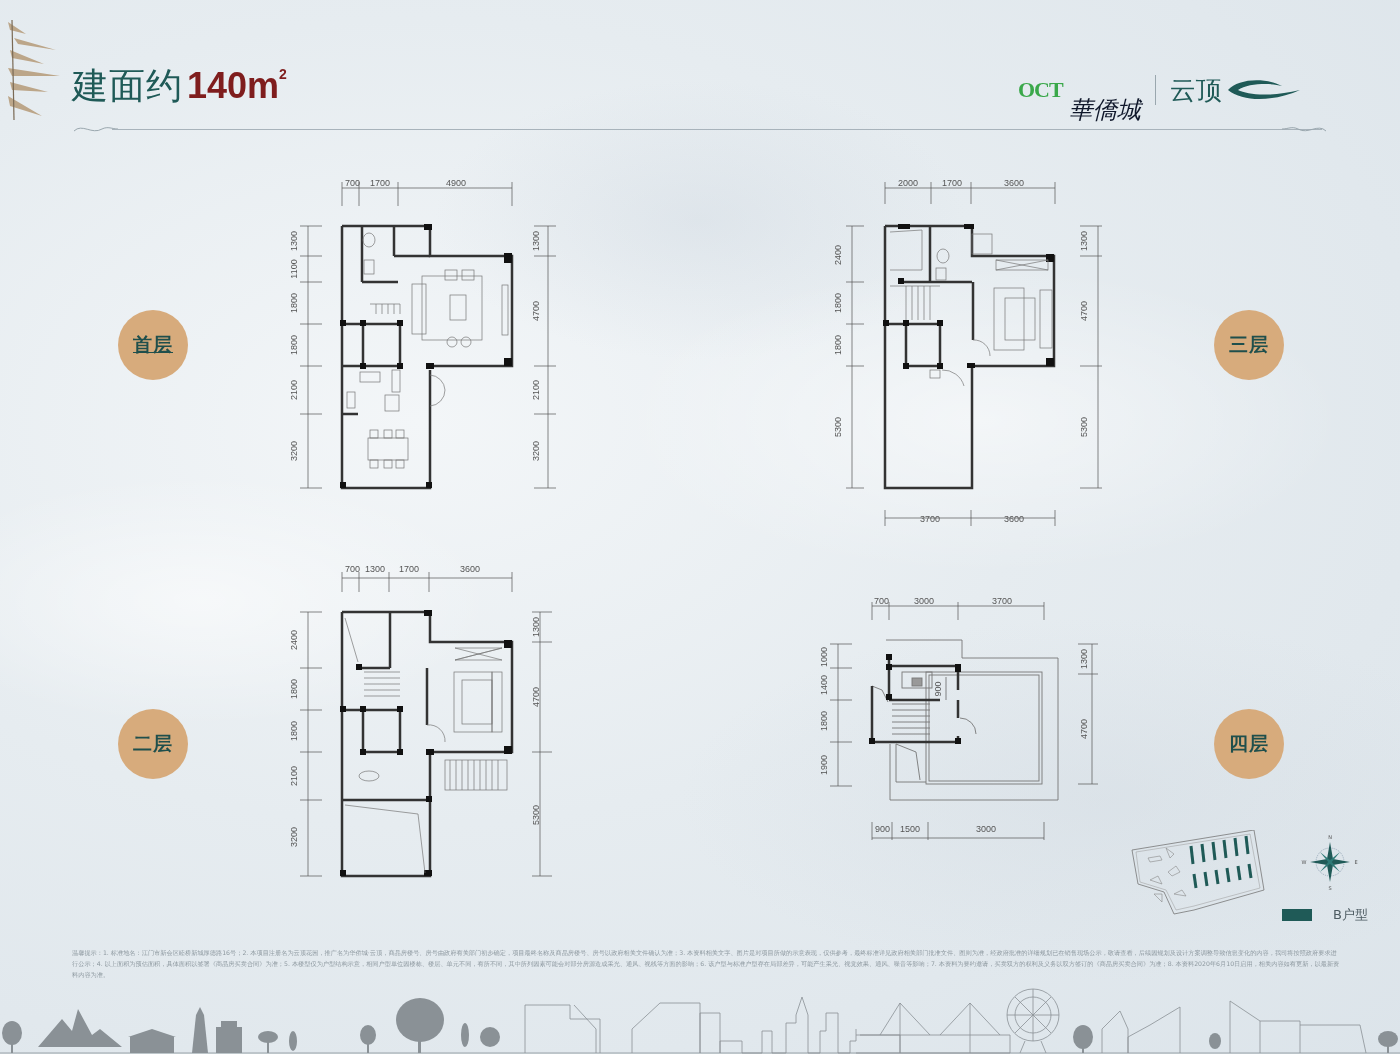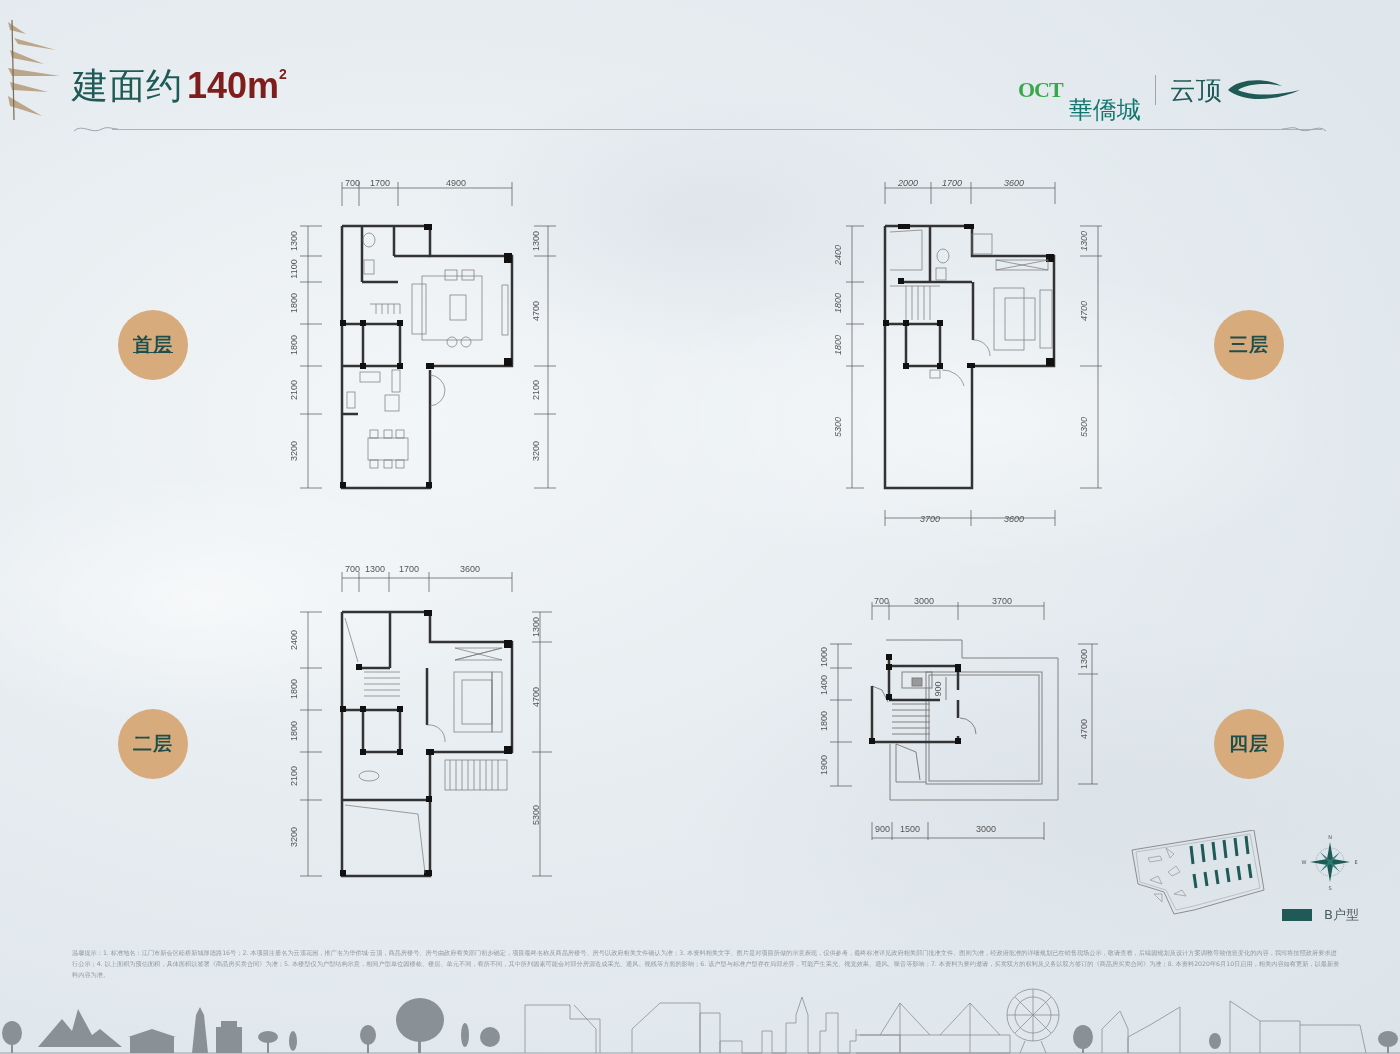--- a/index.html
+++ b/index.html
@@ -26,42 +26,42 @@
     }
     .title .t1 { font-size: 36px; color: #1f5a57; letter-spacing: 1px; }
     .title .t2 { font-size: 36px; font-weight: bold; color: #7f1d1d; margin-left: 4px; font-family: "Liberation Sans", sans-serif; }
     .title .t2 sup { font-size: 14px; position: relative; top: -6px; }
     .title .t3 { font-size: 36px; font-weight: bold; color: #1f5a57; margin-left: 12px; letter-spacing: 1px; }
     .rule { position: absolute; top: 129px; left: 112px; width: 1210px; height: 1px; background: #a8b3bb; }
     .rule-curl-l { position: absolute; top: 123px; left: 72px; width: 46px; height: 12px; }
     .rule-curl-r { position: absolute; top: 123px; left: 1282px; width: 46px; height: 12px; }
     .logo { position: absolute; left: 1018px; top: 70px; height: 40px; display: flex; align-items: center; }
     .logo .oct { font-family: Liberation Serif, serif; font-weight: bold; font-size: 22px; color: #3aa84a; letter-spacing: -1px; }
-    .logo .hqc { font-family: "DejaVu Serif", serif; font-size: 24px; color: #0f766e; margin-left: 6px; margin-top: 40px; }
+    .logo .hqc { font-family: "DejaVu Serif", serif; font-style: italic; font-size: 24px; color: #0f172a; margin-left: 6px; margin-top: 40px; }
     .logo .sep { width: 1px; height: 30px; background: #9aa7ae; margin: 0 14px; }
     .logo .yd { font-size: 26px; color: #1f5a57; }
     .logo .leaf { margin-left: 2px; }
 
     
     .badge {
       position: absolute; width: 70px; height: 70px; border-radius: 50%;
       background: #d7ab7c; color: #1f4f4c; font-weight: bold; font-size: 19px;
       display: flex; align-items: center; justify-content: center; letter-spacing: 1px;
     }
     
     .plan { position: absolute; }
     .dim { position: absolute; font-size: 9px; color: #555; font-family: "Liberation Sans", sans-serif; white-space: nowrap; }
     .dimv { position: absolute; font-size: 9px; color: #555; font-family: "Liberation Sans", sans-serif; transform: rotate(-90deg); transform-origin: center; white-space: nowrap; }
 
     
     .site { position: absolute; left: 1124px; top: 830px; width: 190px; height: 85px; }
     .compass { position: absolute; left: 1300px; top: 832px; width: 60px; height: 60px; }
     .legend { position: absolute; left: 1282px; top: 906px; display: flex; align-items: center; }
     .legend .sw { width: 30px; height: 12px; background: #1f5a57; }
-    .legend .lb { font-size: 13px; color: #4d5b62; margin-left: 12px; }
+    .legend .lb { font-size: 13px; color: #4d5b62; margin-left: 21px; }
 
     .disclaimer {
       position: absolute; left: 72px; top: 947px; width: 1270px;
       font-size: 6.2px; line-height: 11px; color: #8e99a0;
     }
     .skyline { position: absolute; left: 0; top: 985px; width: 1400px; height: 69px; }
   </style>
 </head>
 <body>
 
@@ -295,21 +295,21 @@
   <span class="dimv" style="left:-6px;top:75px;">2400</span>
   <span class="dimv" style="left:-6px;top:124px;">1800</span>
   <span class="dimv" style="left:-6px;top:166px;">1800</span>
   <span class="dimv" style="left:-6px;top:211px;">2100</span>
   <span class="dimv" style="left:-6px;top:272px;">3200</span>
   <span class="dimv" style="left:236px;top:62px;">1300</span>
   <span class="dimv" style="left:236px;top:132px;">4700</span>
   <span class="dimv" style="left:236px;top:250px;">5300</span>
 </div>
 
-<div class="plan" style="left:830px;top:170px;width:280px;height:360px;font-style:italic;">
+<div class="plan" style="left:830px;top:170px;width:280px;height:360px;">
   <svg width="280" height="360" viewBox="0 0 280 360" style="position:absolute;left:0;top:0;">
     <g stroke="#555" stroke-width="0.7" fill="none">
       <line x1="55" y1="18" x2="225" y2="18"></line>
       <line x1="55" y1="12" x2="55" y2="34"></line>
         <line x1="101" y1="12" x2="101" y2="34"></line>
         <line x1="141" y1="12" x2="141" y2="34"></line>
         <line x1="225" y1="12" x2="225" y2="34"></line>
       <line x1="22" y1="56" x2="22" y2="318"></line>
       <line x1="16" y1="56" x2="34" y2="56"></line>
         <line x1="16" y1="112" x2="34" y2="112"></line>

